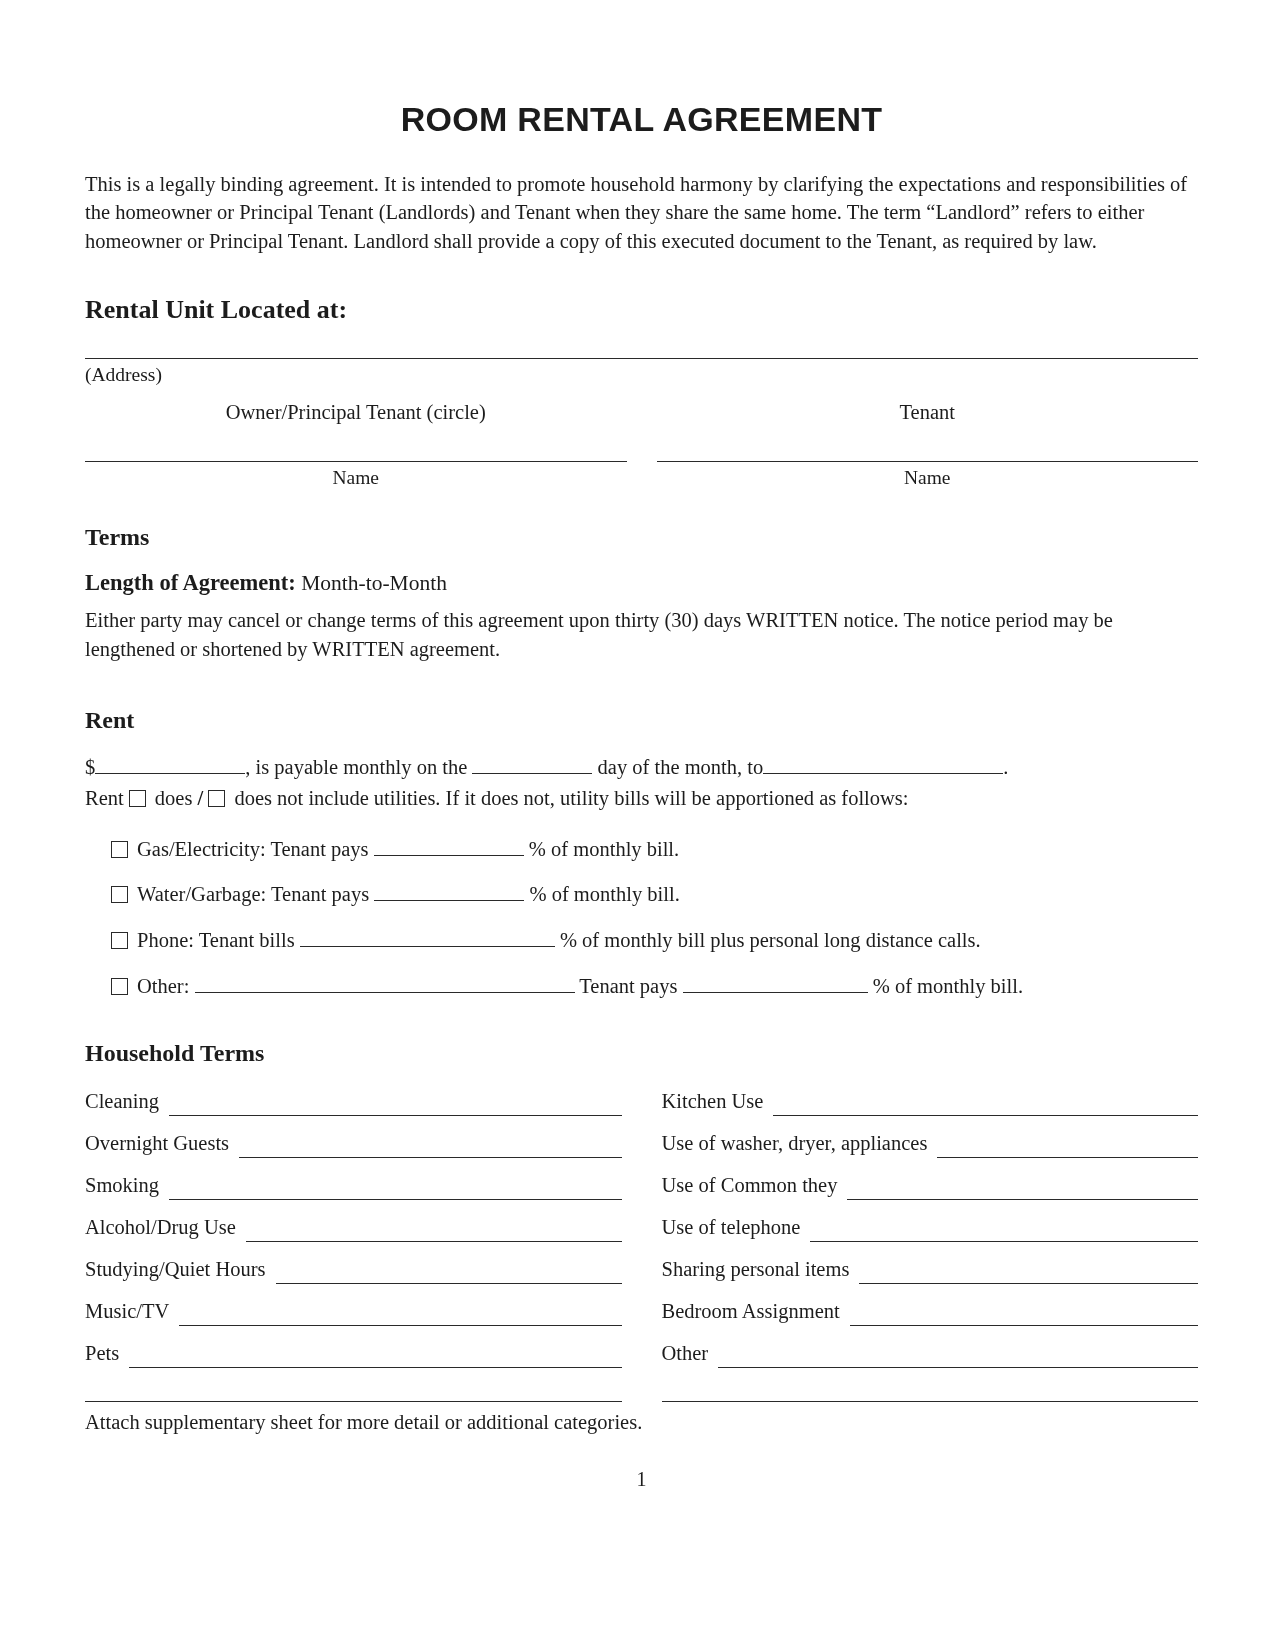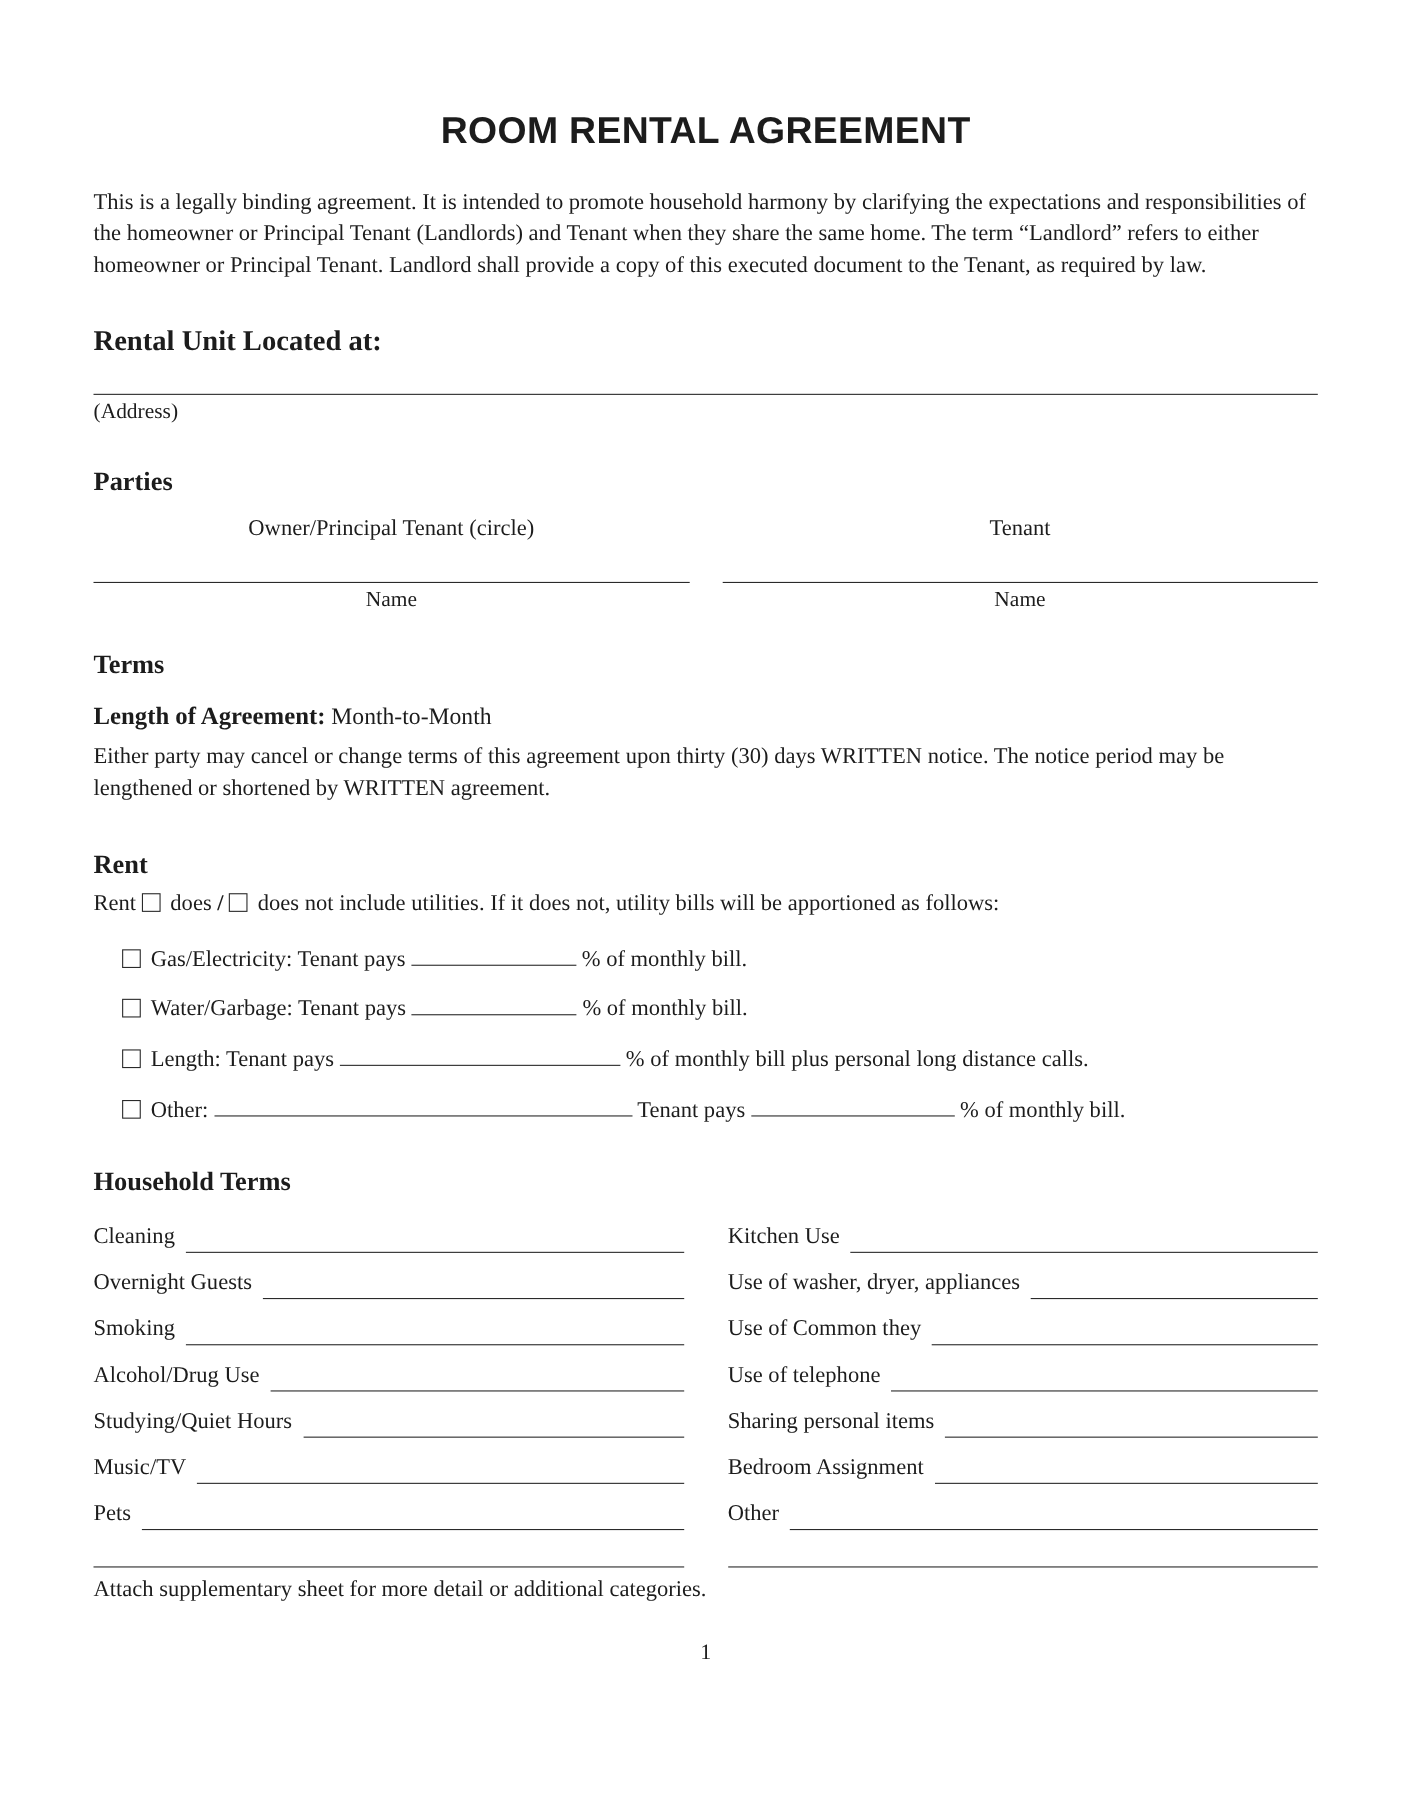--- a/index.html
+++ b/index.html
@@ -75,49 +75,49 @@
 <div class="page">
 
   <h1 class="doc-title">ROOM RENTAL AGREEMENT</h1>
 
   <p class="intro">This is a legally binding agreement.  It is intended to promote household harmony by clarifying the expectations and responsibilities of the homeowner or Principal Tenant (Landlords) and Tenant when they share the same home.  The term “Landlord” refers to either homeowner or Principal Tenant.  Landlord shall provide a copy of this executed document to the Tenant, as required by law.</p>
 
   <h2 class="sec-lg">Rental Unit Located at:</h2>
   <div class="fullline"></div>
   <div class="sublabel">(Address)</div>
 
-  <h2 class="sec parties-heading">Parties</h2>
   <div class="two-col">
     <div>
       <div class="party-label">Owner/Principal Tenant (circle)</div>
       <div class="party-line"></div>
       <div class="sublabel">Name</div>
     </div>
     <div>
       <div class="party-label">Tenant</div>
       <div class="party-line"></div>
       <div class="sublabel">Name</div>
     </div>
   </div>
 
   <h2 class="sec terms-heading">Terms</h2>
   <p class="length-line"><span class="bold">Length of Agreement:</span> <span>Month-to-Month</span></p>
   <p class="terms-body">Either party may cancel or change terms of this agreement upon thirty (30) days WRITTEN notice.  The notice period may be lengthened or shortened by WRITTEN agreement.</p>
 
   <h2 class="sec rent-heading">Rent</h2>
 
+  <p class="rent-payable"><span>$</span><span class="blank w150"></span><span>, is payable monthly on the</span> <span class="blank w120"></span> <span>day of the month, to</span><span class="blank w240"></span><span>.</span></p>
 
   <p class="rent-includes"><span>Rent</span> <span class="checkbox"></span><span>does</span> <span class="slash">/</span> <span class="checkbox"></span><span>does not include utilities.  If it does not, utility bills will be apportioned as follows:</span></p>
 
   <div class="cb-list">
     <p class="cb-row"><span class="checkbox"></span><span>Gas/Electricity: Tenant pays</span> <span class="blank w150"></span> <span>% of monthly bill.</span></p>
 
     <p class="cb-row"><span class="checkbox"></span><span>Water/Garbage: Tenant pays</span> <span class="blank w150"></span> <span>% of monthly bill.</span></p>
 
-    <p class="cb-row"><span class="checkbox"></span><span>Length: Tenant pays</span> <span class="blank w255"></span> <span>% of monthly bill plus personal long distance calls.</span></p>
+    <p class="cb-row"><span class="checkbox"></span><span>Phone: Tenant bills</span> <span class="blank w255"></span> <span>% of monthly bill plus personal long distance calls.</span></p>
 
     <p class="cb-row"><span class="checkbox"></span><span>Other:</span> <span class="blank w380"></span> <span>Tenant pays</span> <span class="blank w185"></span> <span>% of monthly bill.</span></p>
   </div>
 
   <h2 class="sec hh-heading">Household Terms</h2>
 
   <div class="hh-grid">
     <div class="hh-row">
         <span class="hh-label">Cleaning</span>
         <span class="hh-blank"></span>

